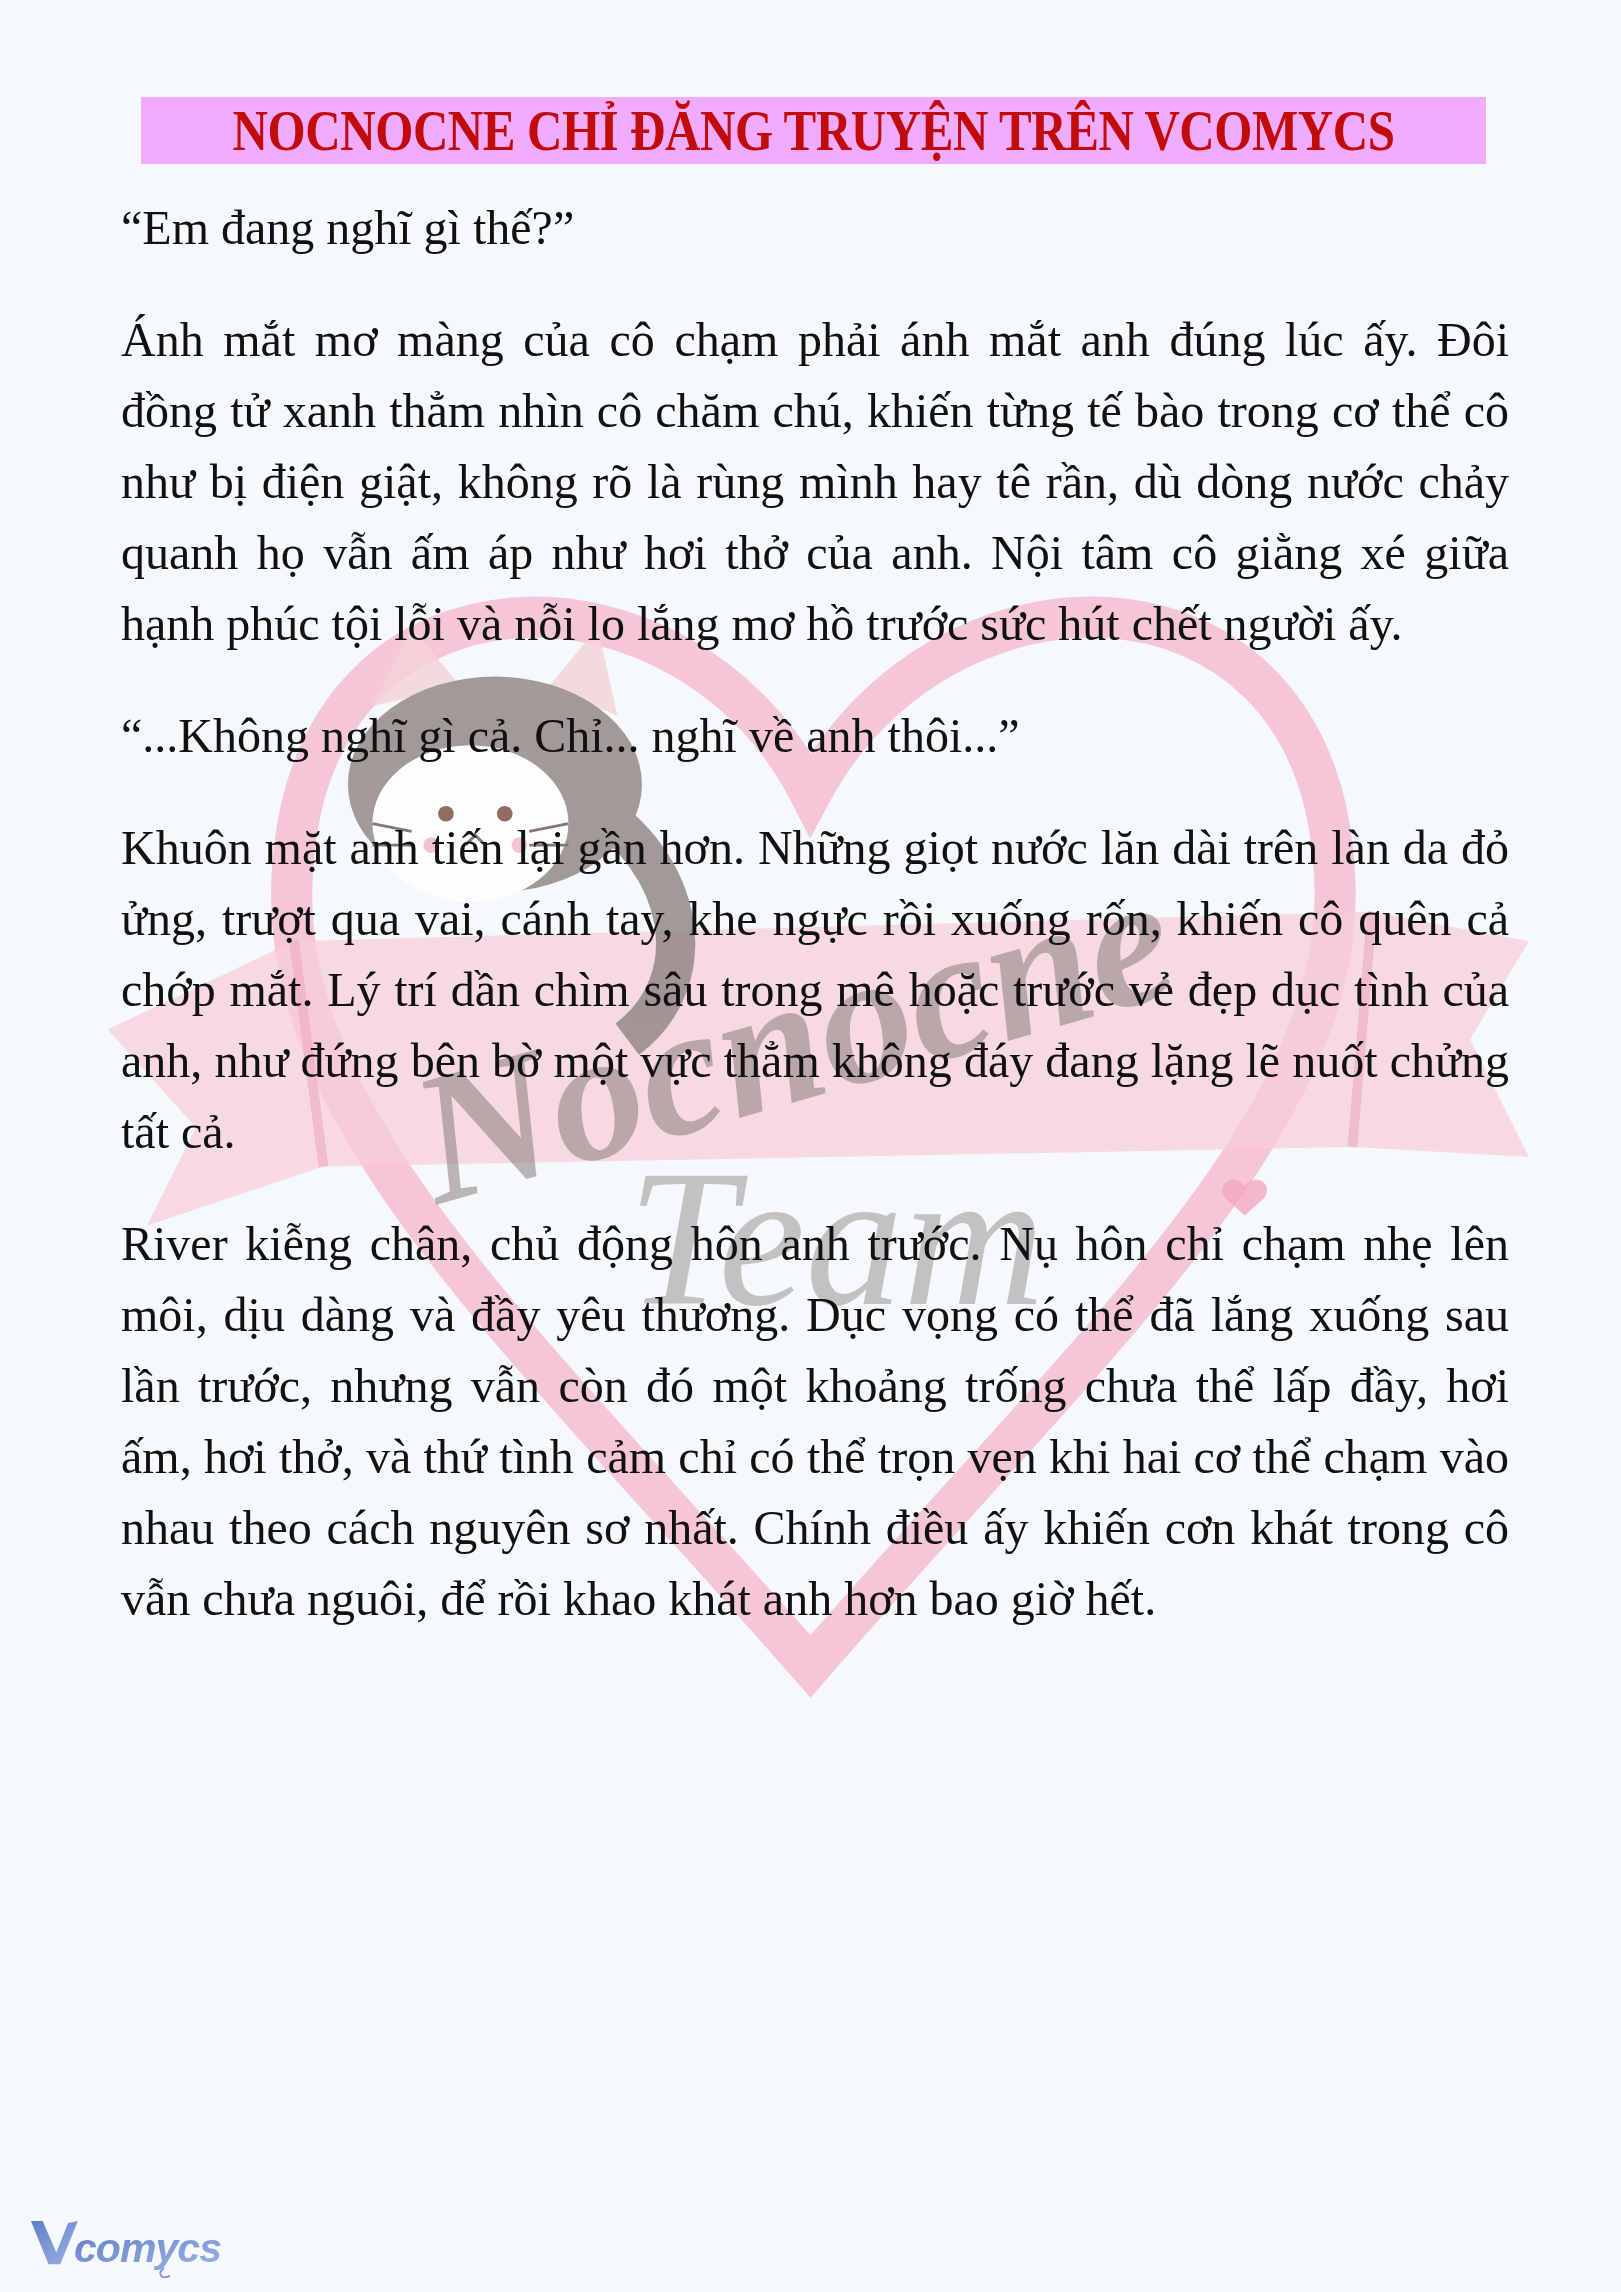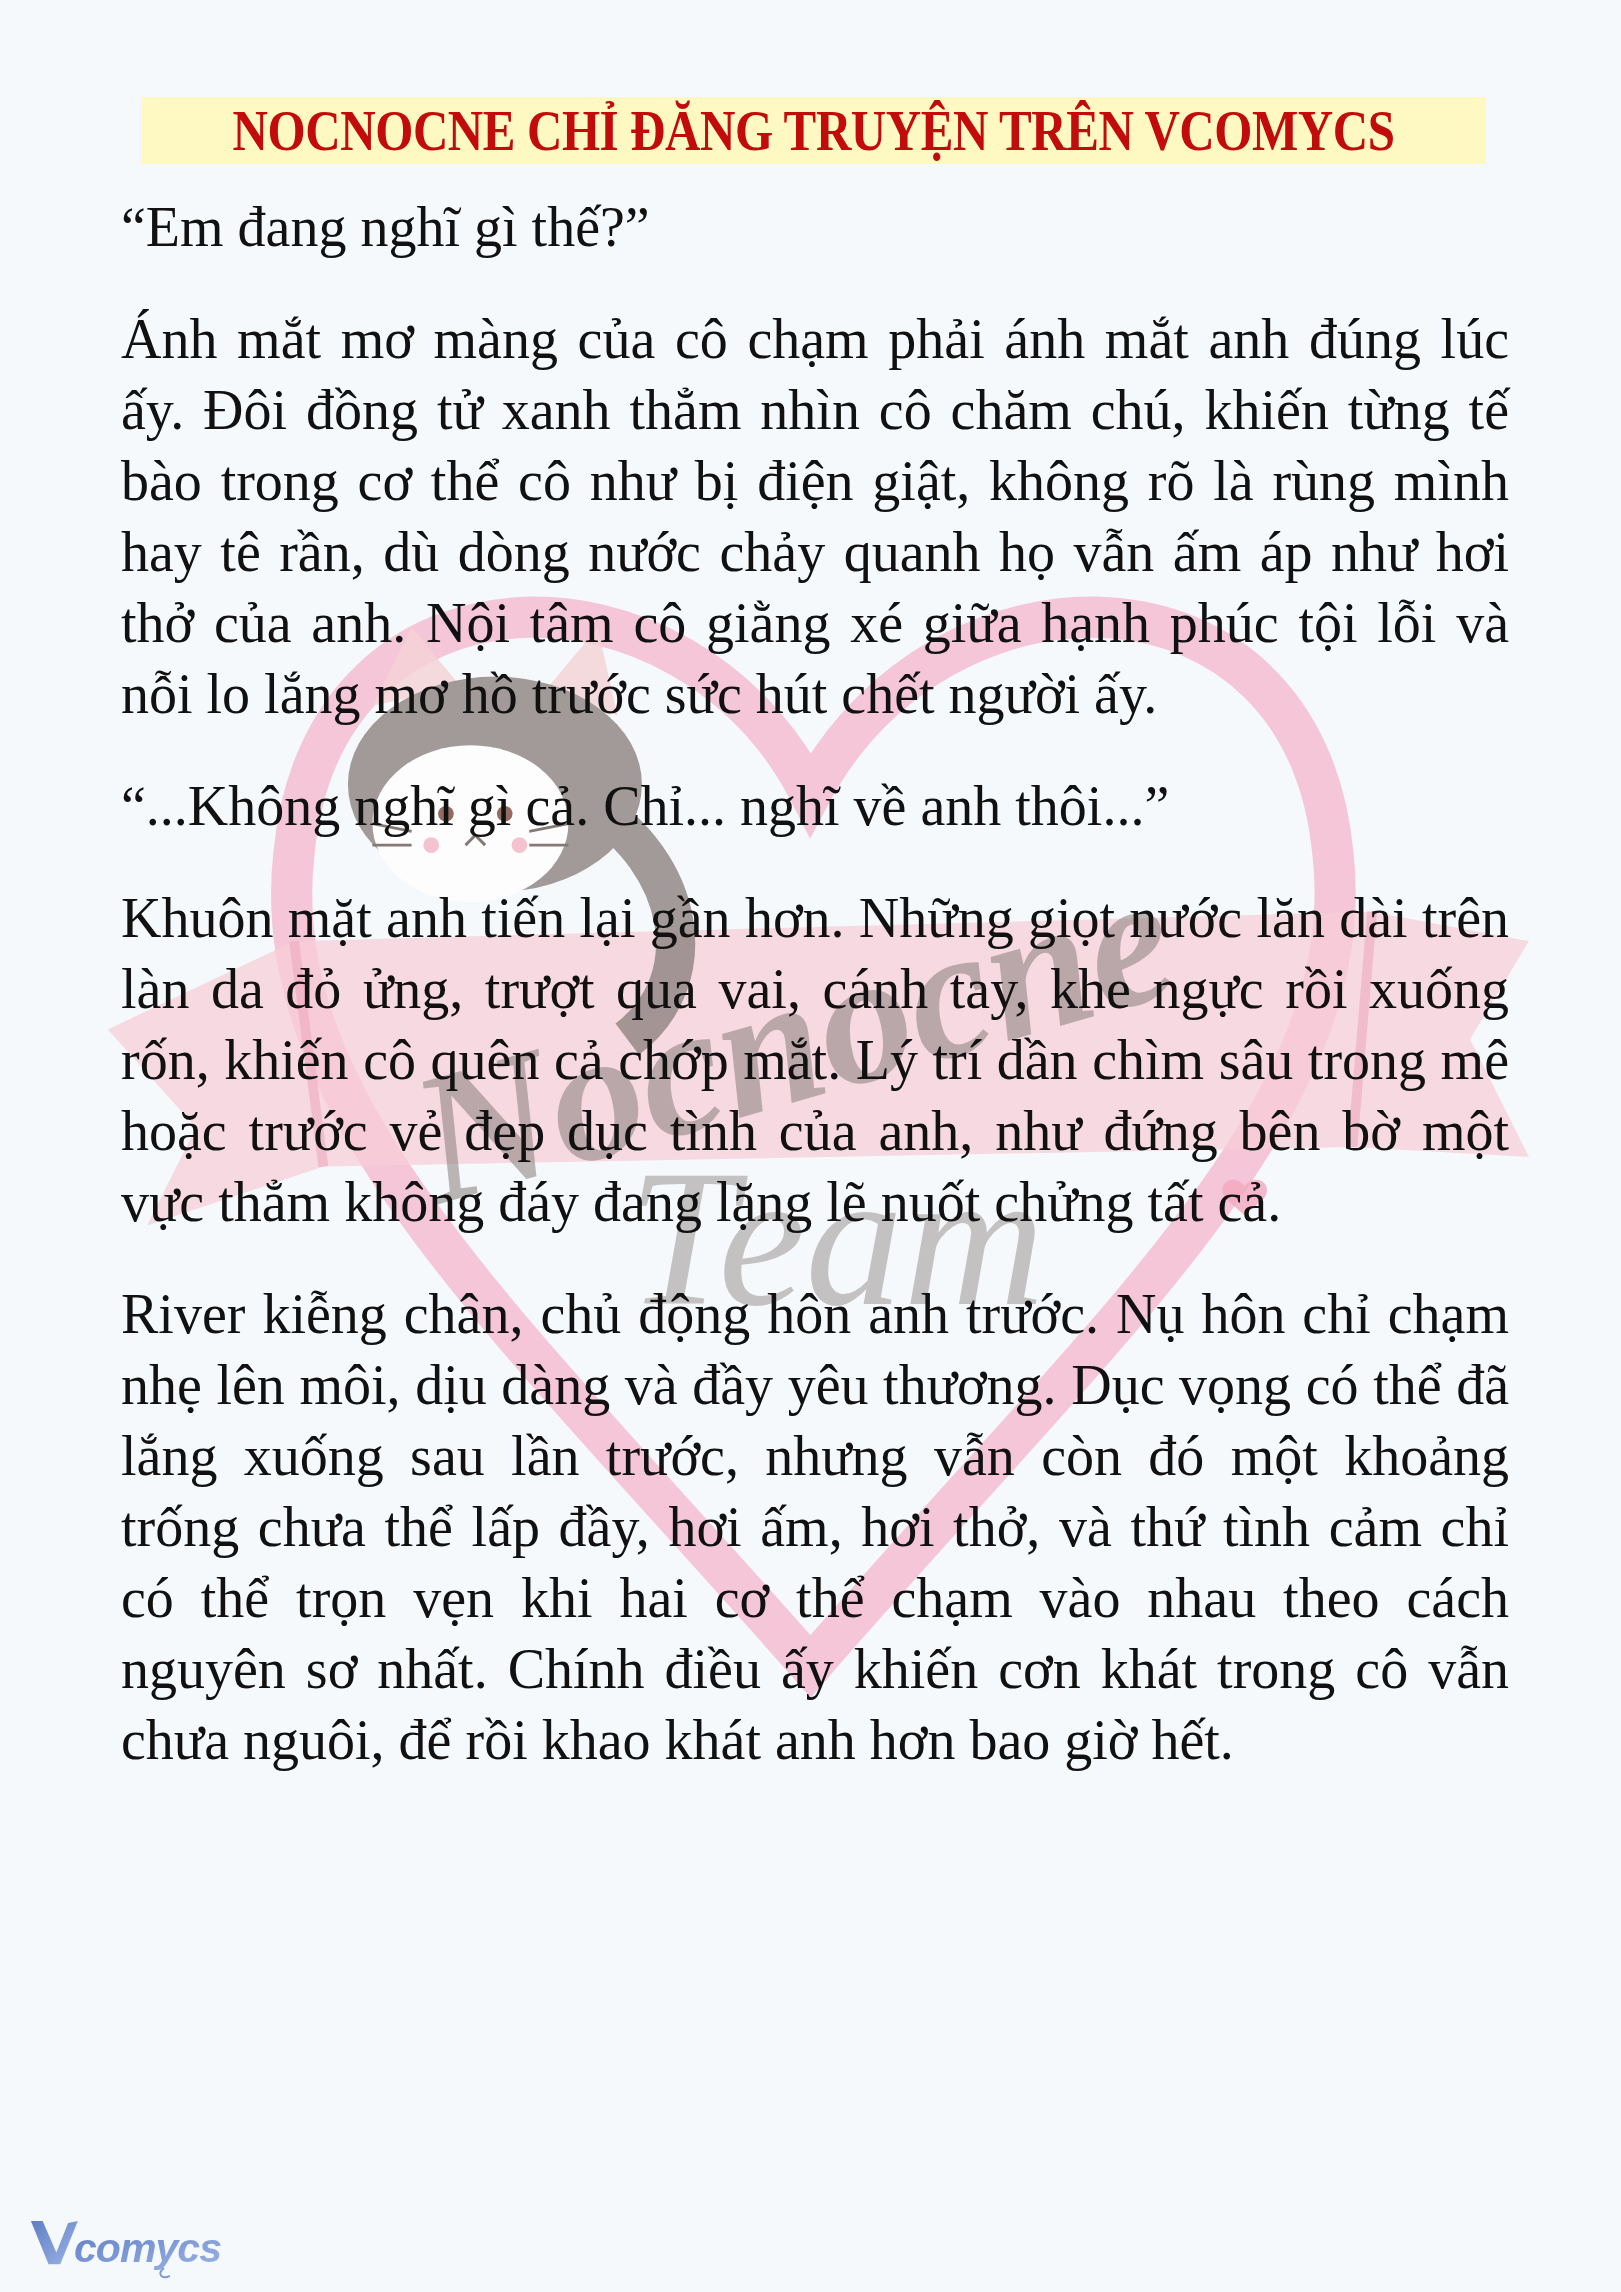--- a/index.html
+++ b/index.html
@@ -30,21 +30,21 @@
       width: 1621px;
       height: 2293px;
       z-index: 1;
     }
     .title-banner {
       position: absolute;
       left: 141px;
       top: 97px;
       width: 1345px;
       height: 67px;
-      background: #fef9c3;
+      background: #f0abfc;
       display: flex;
       align-items: center;
       justify-content: center;
     }
     .title-text {
       color: #c20b0b;
       font-family: "Liberation Serif", "DejaVu Serif", serif;
       font-weight: bold;
       font-size: 57px;
       letter-spacing: -0.5px;
@@ -52,21 +52,21 @@
       transform: scaleX(0.86);
       white-space: nowrap;
     }
     .body-text {
       position: absolute;
       left: 121px;
       top: 192px;
       width: 1388px;
       color: #111111;
       font-family: "Liberation Serif", "DejaVu Serif", serif;
-      font-size: 56px;
+      font-size: 48px;
       line-height: 71px;
     }
     .para {
       margin: 0 0 41px 0;
       text-align: justify;
       text-align-last: left;
     }
     .para.dialogue {
       margin-bottom: 41px;
     }

